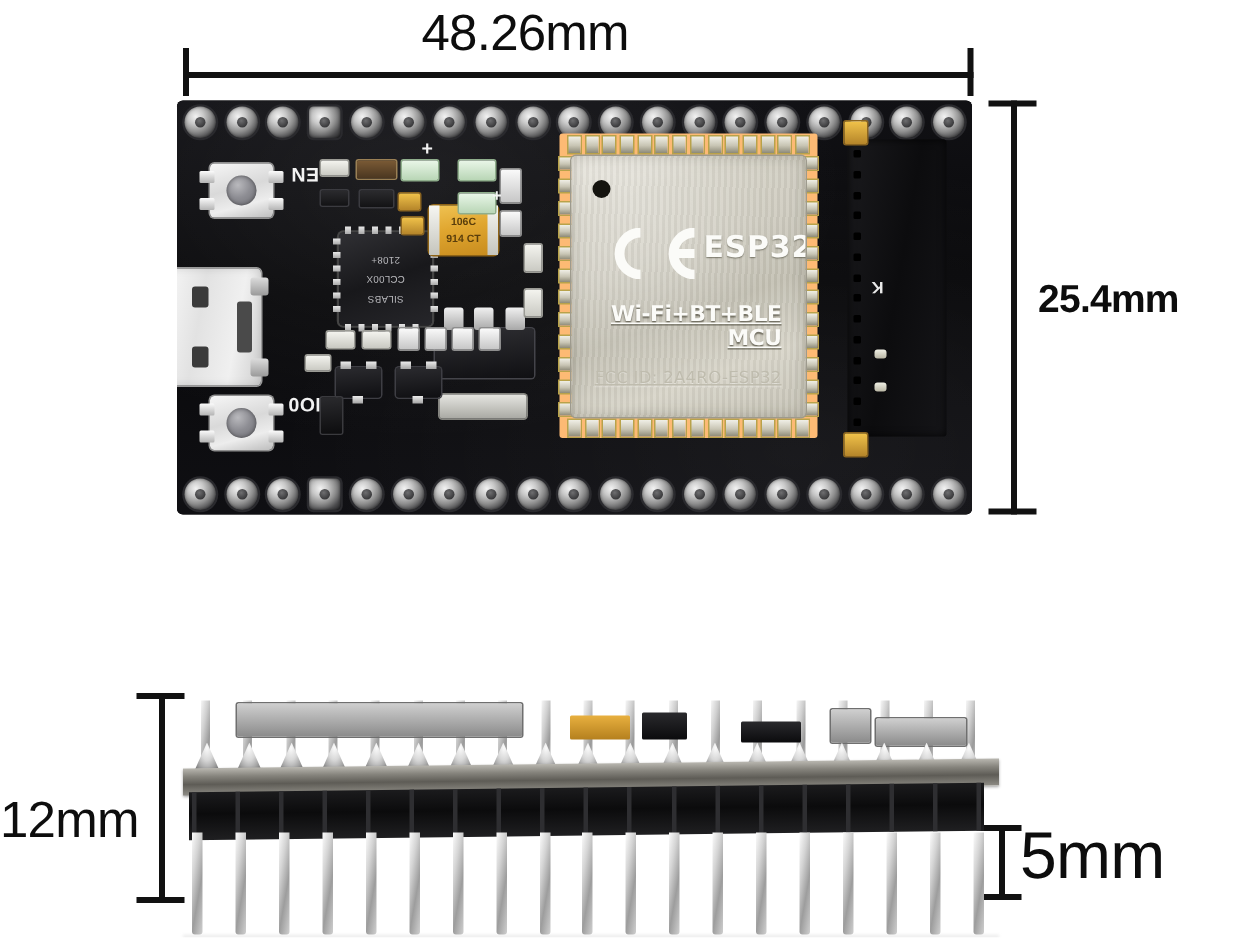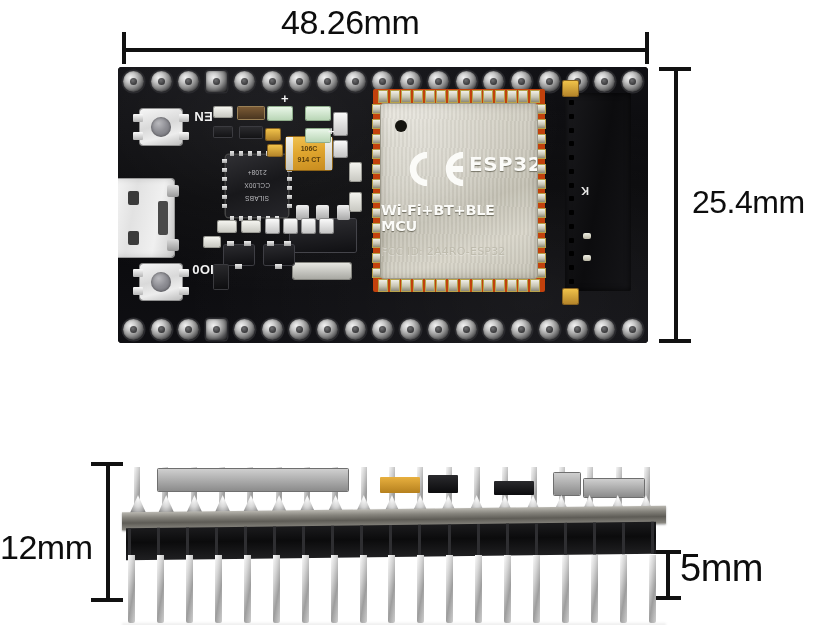--- a/index.html
+++ b/index.html
@@ -76,21 +76,21 @@
     border-radius: 50%;
     background: radial-gradient(circle at 40% 35%, #6e6e70, #232325);
   }
   .pin-pad.square { border-radius: 3px; }
 
   
   .esp-module {
     position: absolute;
     left: 255px; top: 22px;
     width: 172px; height: 203px;
-    background: #c2410c;
+    background: #fdba74;
     border-radius: 2px;
   }
   .esp-shield {
     position: absolute;
     left: 8px; top: 15px; right: 8px; bottom: 14px;
     border-radius: 3px;
     background:
       linear-gradient(160deg, #e8e5dc 0%, #d5d2c6 18%, #cfccc0 38%, #c3c0b3 58%, #d8d5c9 78%, #c6c3b6 100%);
     box-shadow: inset 0 0 10px rgba(120,116,100,0.45), 0 0 0 1px #9d9a8d;
     overflow: hidden;
@@ -120,25 +120,26 @@
     font-family: "DejaVu Sans", sans-serif;
     font-size: 20px;
     font-weight: 700;
     color: #fbfbf8;
     letter-spacing: 0.5px;
     text-shadow: 0 1px 1px rgba(90,88,74,0.75);
   }
   .esp-line {
     position: absolute;
     left: 0; right: 16px;
-    text-align: left;
+    text-align: right;
     color: #fbfbf8;
     font-family: "DejaVu Sans", sans-serif;
     font-weight: 700;
     text-shadow: 0 1px 1px rgba(90,88,74,0.8);
+    text-decoration: underline;
   }
   .esp-line.l1 { top: 98px;  font-size: 14.5px; letter-spacing: -0.3px; }
   .esp-line.l2 { top: 118px; font-size: 14.5px; letter-spacing: -0.3px; }
   .esp-line.l3 { top: 141px; font-size: 11px; font-weight: 400; color: #bfbcae; letter-spacing: 0.2px; text-shadow: 0 1px 0 rgba(255,255,255,0.3); }
 
   .mod-pads {
     position: absolute;
     display: flex;
     gap: 2px;
   }
@@ -409,21 +410,21 @@
 <div id="canvas">
 
   <div>
     <div class="dim-label" style="left:281px; top:5px; font-size:34px; font-weight:400;">48.26mm</div>
     <div class="dim-line-h" style="left:122px; top:48px; width:527px;"></div>
     <div class="dim-cap-v" style="left:122px; top:32px; height:32px;"></div>
     <div class="dim-cap-v" style="left:645px; top:32px; height:32px;"></div>
   </div>
 
   <div>
-    <div class="dim-label" style="left:692px; top:186px; font-size:32px; font-weight:400;">25.4mm</div>
+    <div class="dim-label" style="left:692px; top:186px; font-size:26px; font-weight:700;">25.4mm</div>
     <div class="dim-line-v" style="left:674px; top:67px; height:276px;"></div>
     <div class="dim-cap-h" style="left:659px; top:67px; width:32px;"></div>
     <div class="dim-cap-h" style="left:659px; top:339px; width:32px;"></div>
   </div>
 
   <div class="board-top">
     <div class="pcb-sheen"></div>
 
     <div class="pin-row top">
       <span class="pin-pad"></span>
@@ -686,21 +687,21 @@
   </div>
 
   <div>
     <div class="dim-label" style="left:0px; top:530px; font-size:34px; font-weight:400;">12mm</div>
     <div class="dim-line-v" style="left:106px; top:462px; height:140px;"></div>
     <div class="dim-cap-h" style="left:91px; top:462px; width:32px;"></div>
     <div class="dim-cap-h" style="left:91px; top:598px; width:32px;"></div>
   </div>
 
   <div>
-    <div class="dim-label" style="left:680px; top:549px; font-size:38px; font-weight:400;">5mm</div>
+    <div class="dim-label" style="left:680px; top:549px; font-size:44px; font-weight:400;">5mm</div>
     <div class="dim-line-v" style="left:666px; top:550px; height:50px;"></div>
     <div class="dim-cap-h" style="left:653px; top:550px; width:28px;"></div>
     <div class="dim-cap-h" style="left:653px; top:596px; width:28px;"></div>
   </div>
 
   <div class="board-side">
 
     <div class="pins-up">
       <i></i>
         <i></i>

